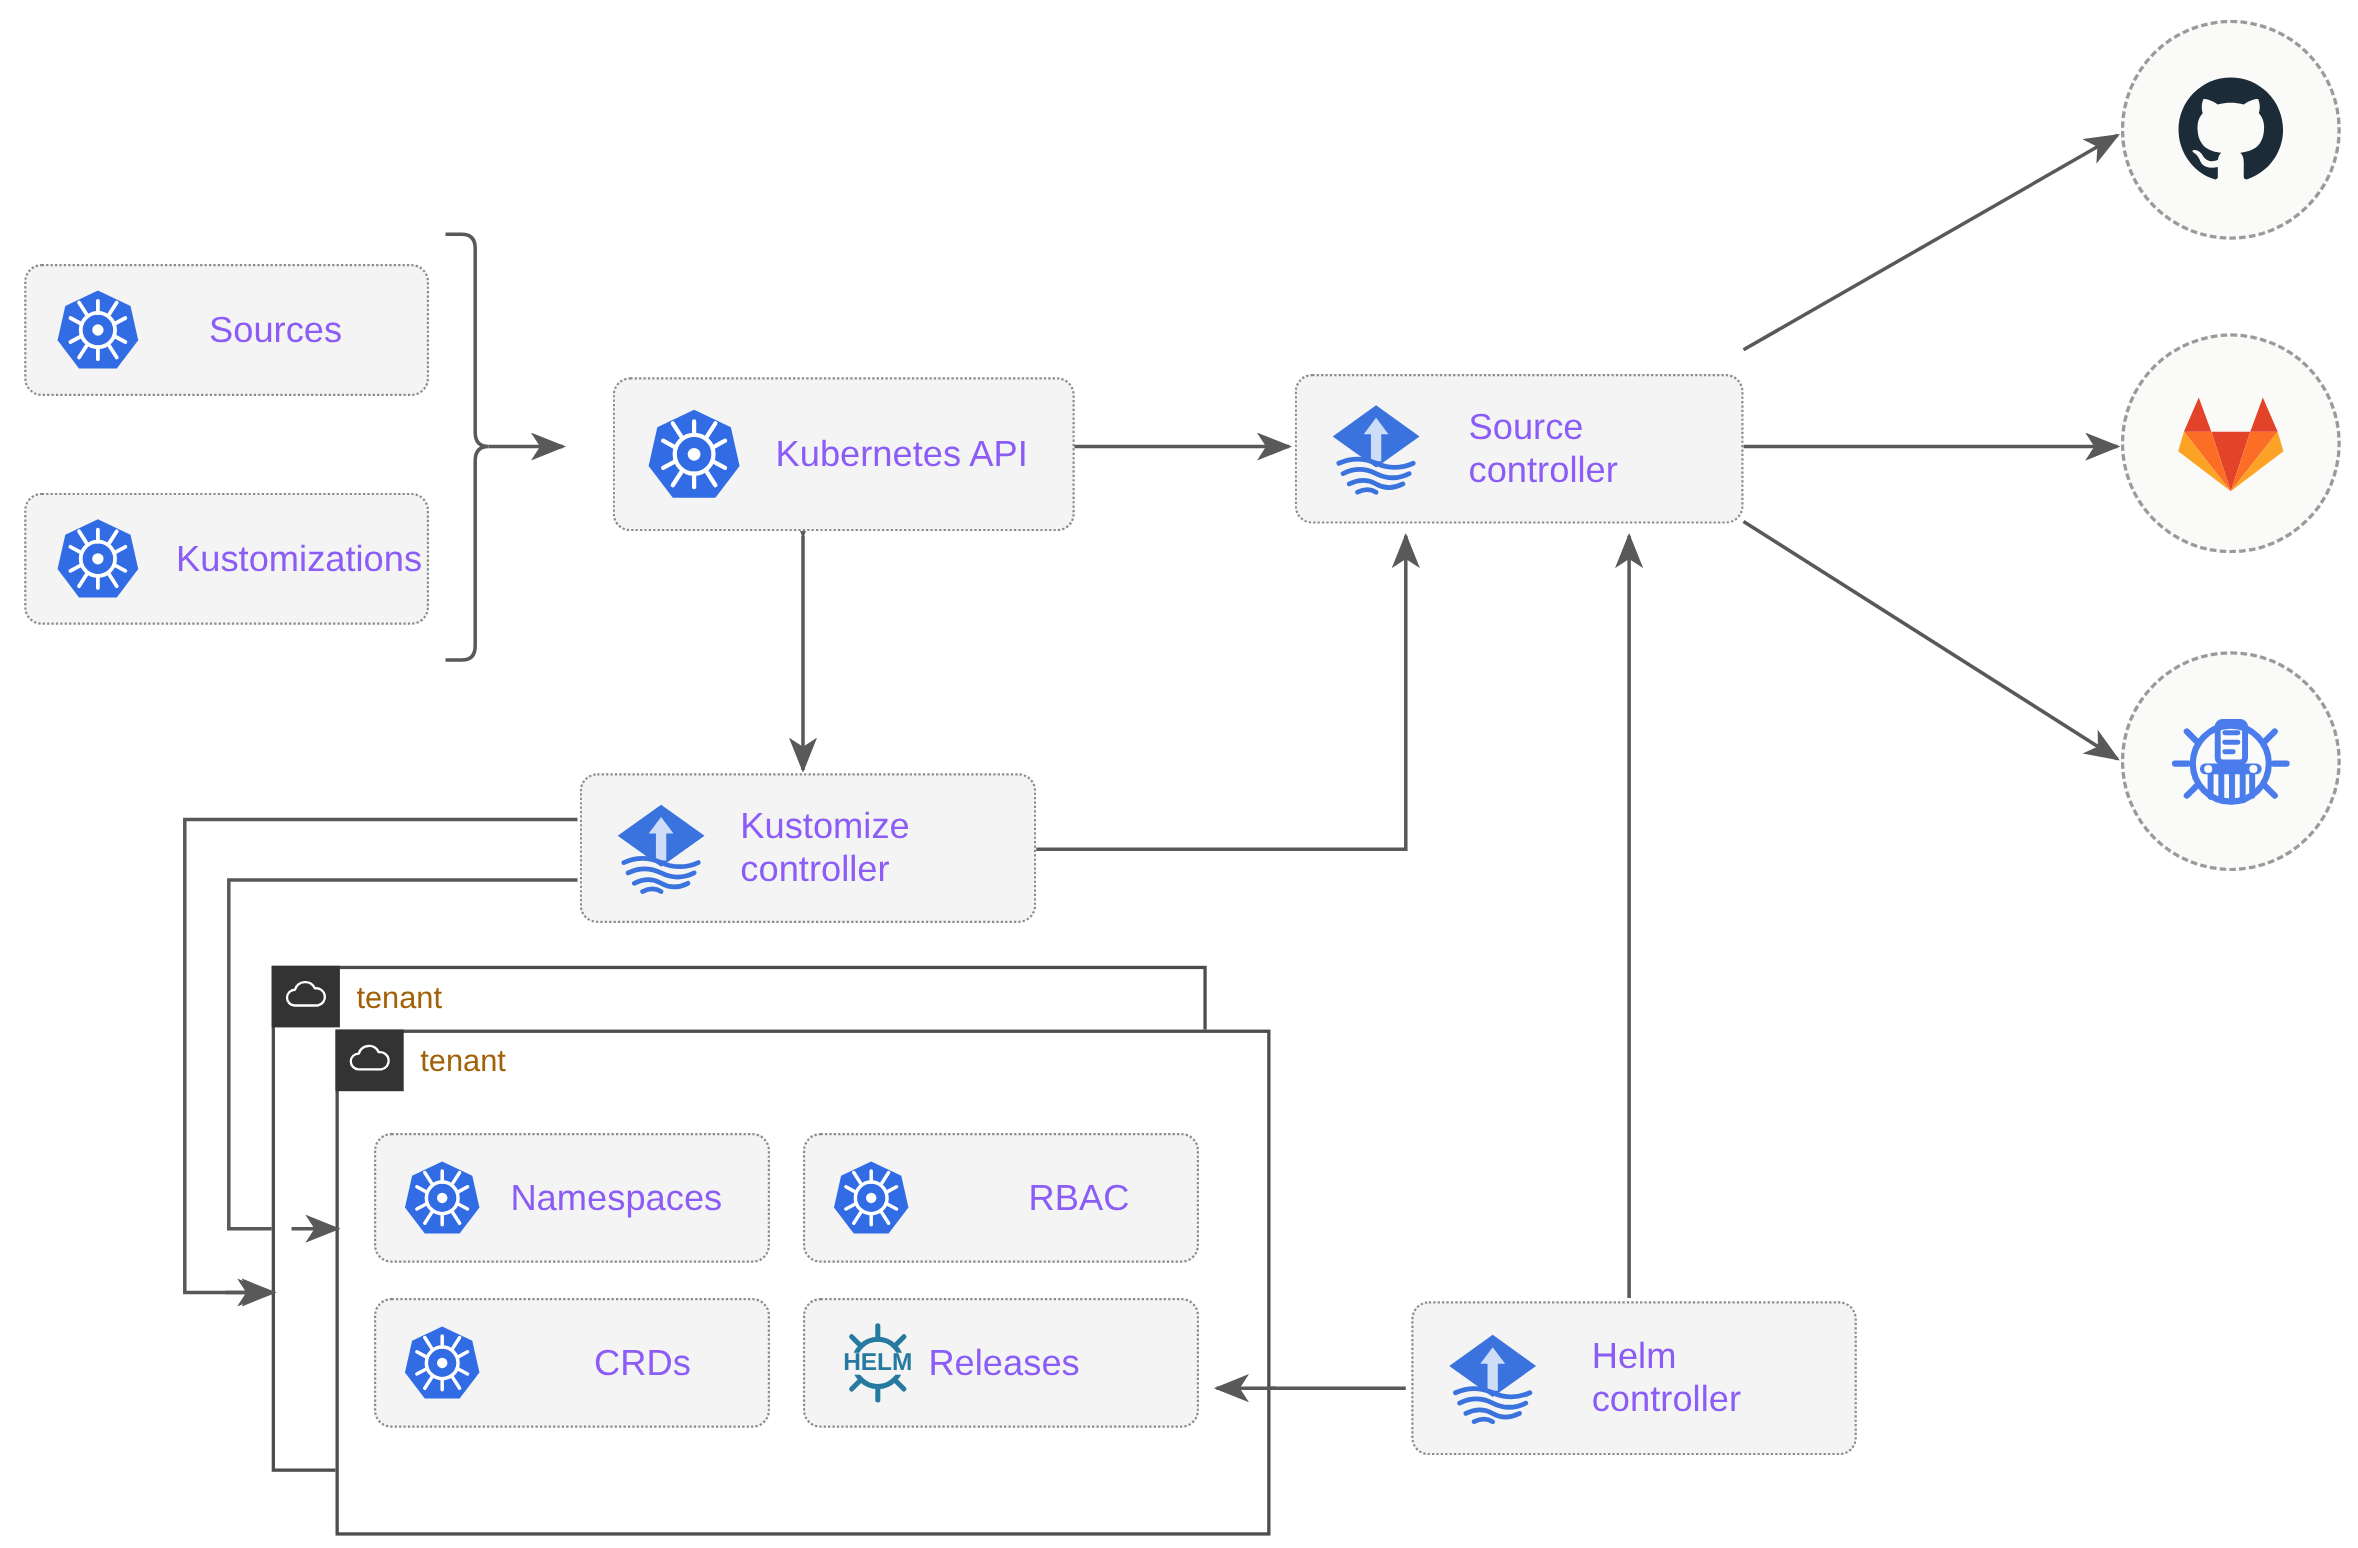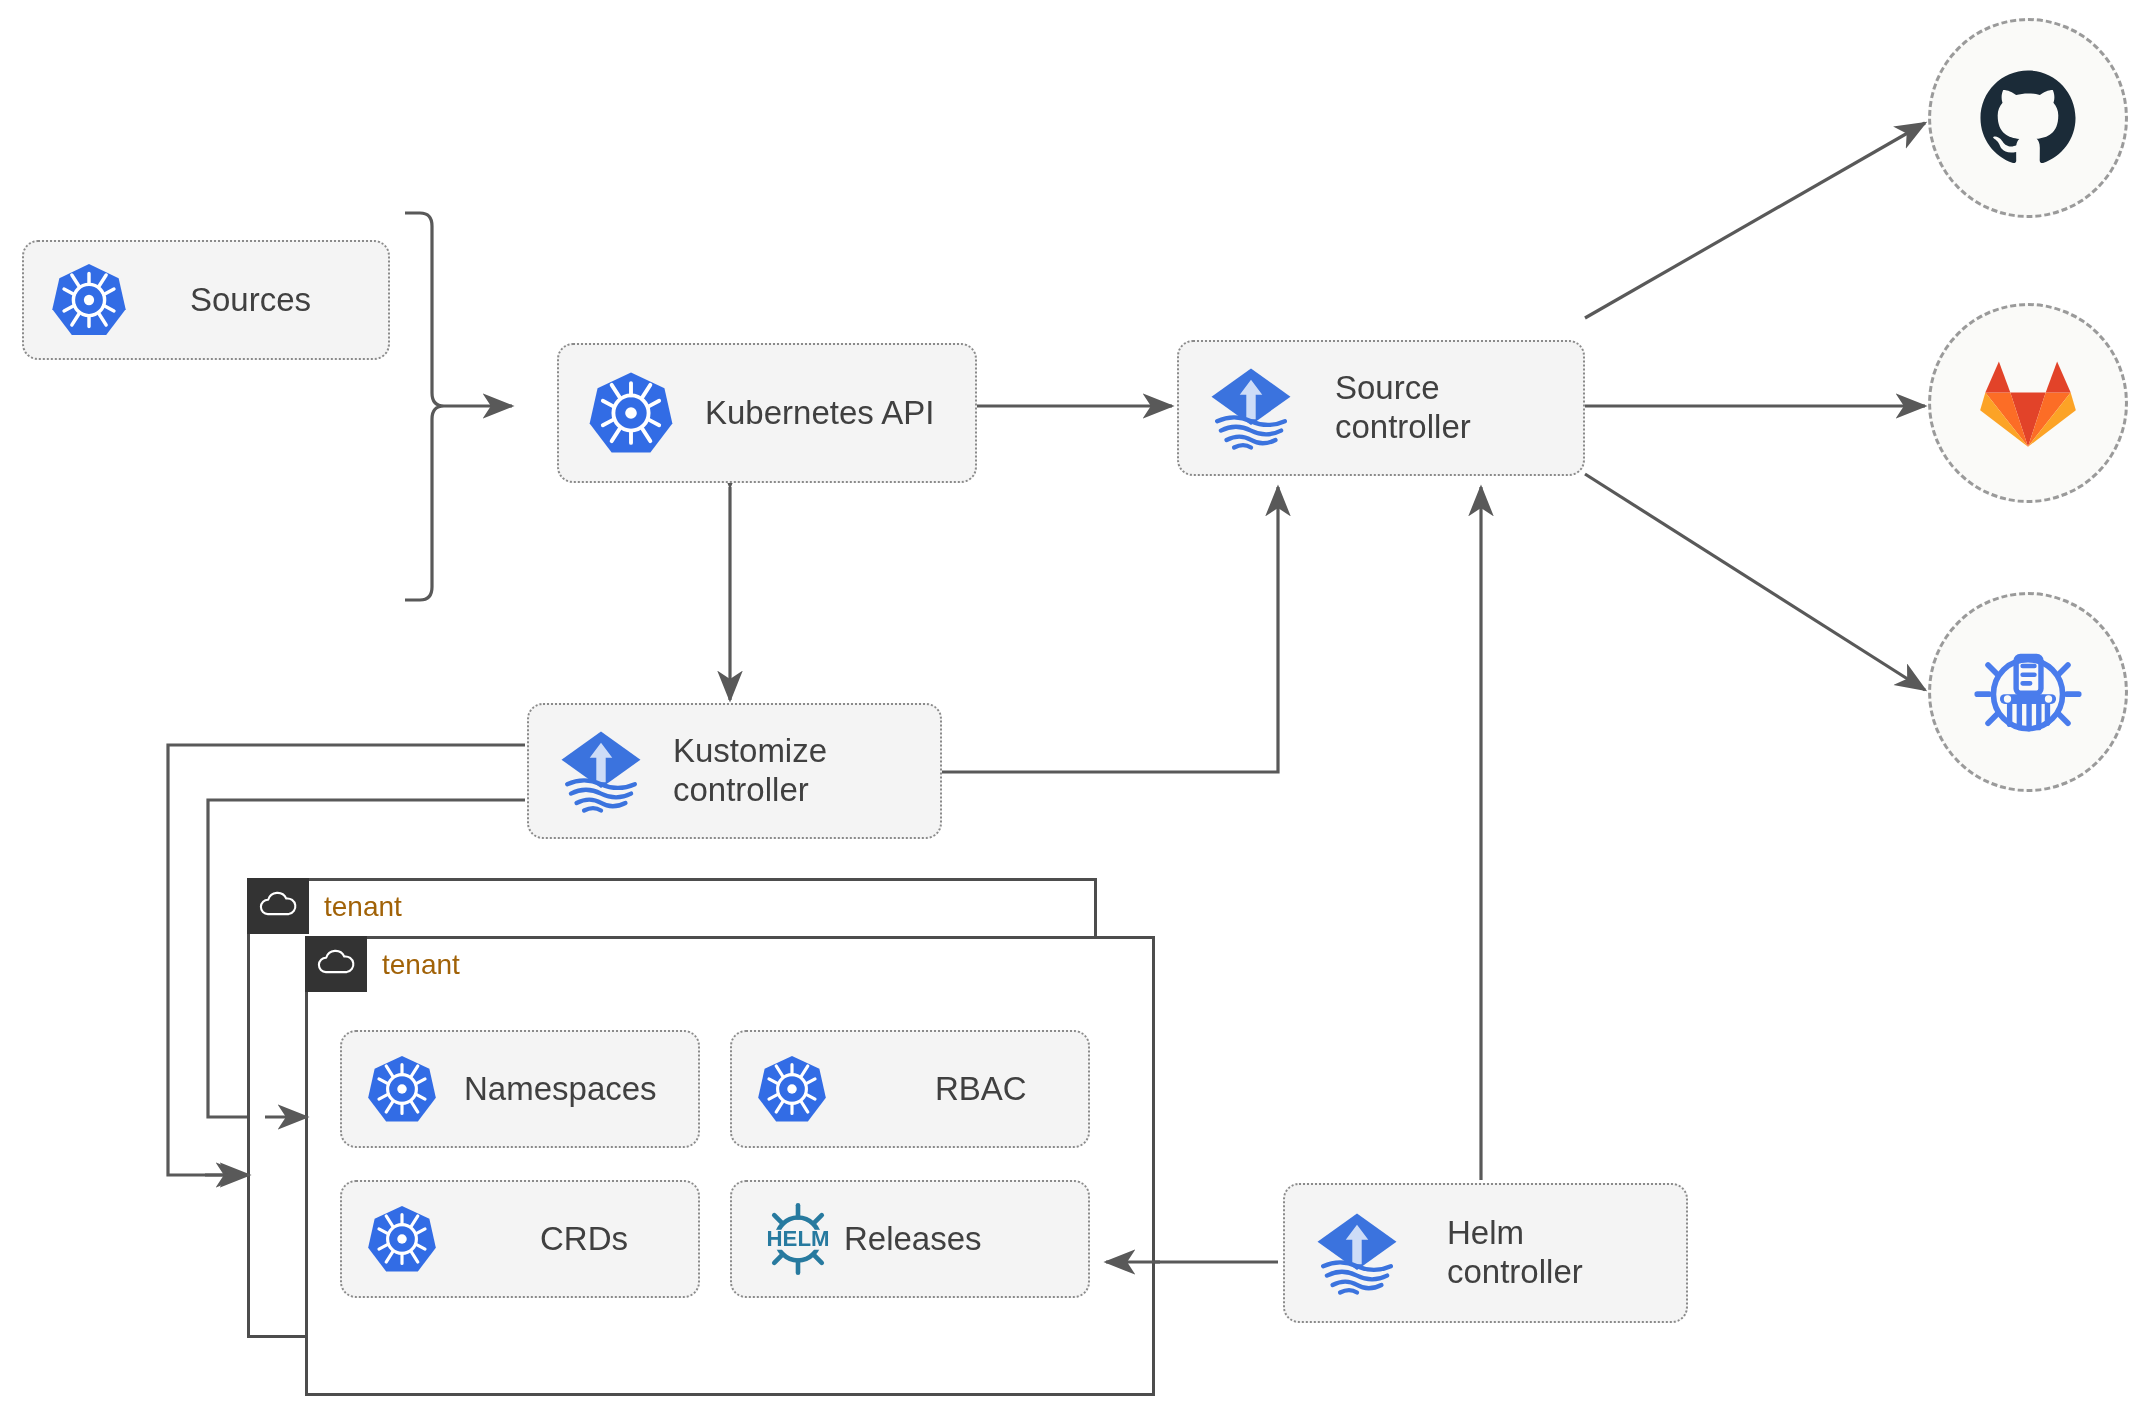--- a/index.html
+++ b/index.html
@@ -15,21 +15,21 @@
   .node {
     position: absolute;
     background: #f4f4f4;
     border: 2.5px dotted #8a8a8a;
     border-radius: 16px;
     display: flex;
     align-items: center;
     z-index: 5;
   }
   .node .label {
-    color: #404040;
+    color: #8b5cf6;
     font-size: 33px;
     line-height: 1.18;
     white-space: pre-line;
     text-align: left;
   }
   .node .label.ctr { text-align: left; }
 
   .icon-slot {
     flex: 0 0 auto;
     display: flex; align-items: center; justify-content: center;
@@ -125,20 +125,37 @@
           <path d="M18,64 L31,57 M69,43 L82,36"></path>
           <path d="M28,82 L37,68 M63,32 L72,18"></path>
           <path d="M72,82 L63,68 M37,32 L28,18"></path>
         </g>
         <circle cx="50" cy="50" r="6.6" fill="#ffffff"></circle>
       </svg>
     </span>
     <span class="label" style="margin-left:58px;">Sources</span>
   </div>
 
+  <div class="node" style="left:22px; top:448px; width:368px; height:120px; padding:0 22px;">
+    <span class="icon-slot" style="width:86px;height:86px;">
+      <svg viewBox="0 0 100 100" width="78" height="78" aria-hidden="true">
+        <polygon points="50,4 88,22 97,62 72,95 28,95 3,62 12,22" fill="#326CE5"></polygon>
+        <g fill="none" stroke="#ffffff" stroke-width="4.4" stroke-linecap="round">
+          <circle cx="50" cy="50" r="20"></circle>
+          <path d="M50,16 L50,30 M50,70 L50,84"></path>
+          <path d="M18,36 L31,43 M69,57 L82,64"></path>
+          <path d="M18,64 L31,57 M69,43 L82,36"></path>
+          <path d="M28,82 L37,68 M63,32 L72,18"></path>
+          <path d="M72,82 L63,68 M37,32 L28,18"></path>
+        </g>
+        <circle cx="50" cy="50" r="6.6" fill="#ffffff"></circle>
+      </svg>
+    </span>
+    <span class="label" style="margin-left:28px;">Kustomizations</span>
+  </div>
 
   <div class="node" style="left:557px; top:343px; width:420px; height:140px; padding:0 24px;">
     <span class="icon-slot" style="width:96px;height:96px;">
       <svg viewBox="0 0 100 100" width="88" height="88" aria-hidden="true">
         <polygon points="50,4 88,22 97,62 72,95 28,95 3,62 12,22" fill="#326CE5"></polygon>
         <g fill="none" stroke="#ffffff" stroke-width="4.4" stroke-linecap="round">
           <circle cx="50" cy="50" r="20"></circle>
           <path d="M50,16 L50,30 M50,70 L50,84"></path>
           <path d="M18,36 L31,43 M69,57 L82,64"></path>
           <path d="M18,64 L31,57 M69,43 L82,36"></path>

